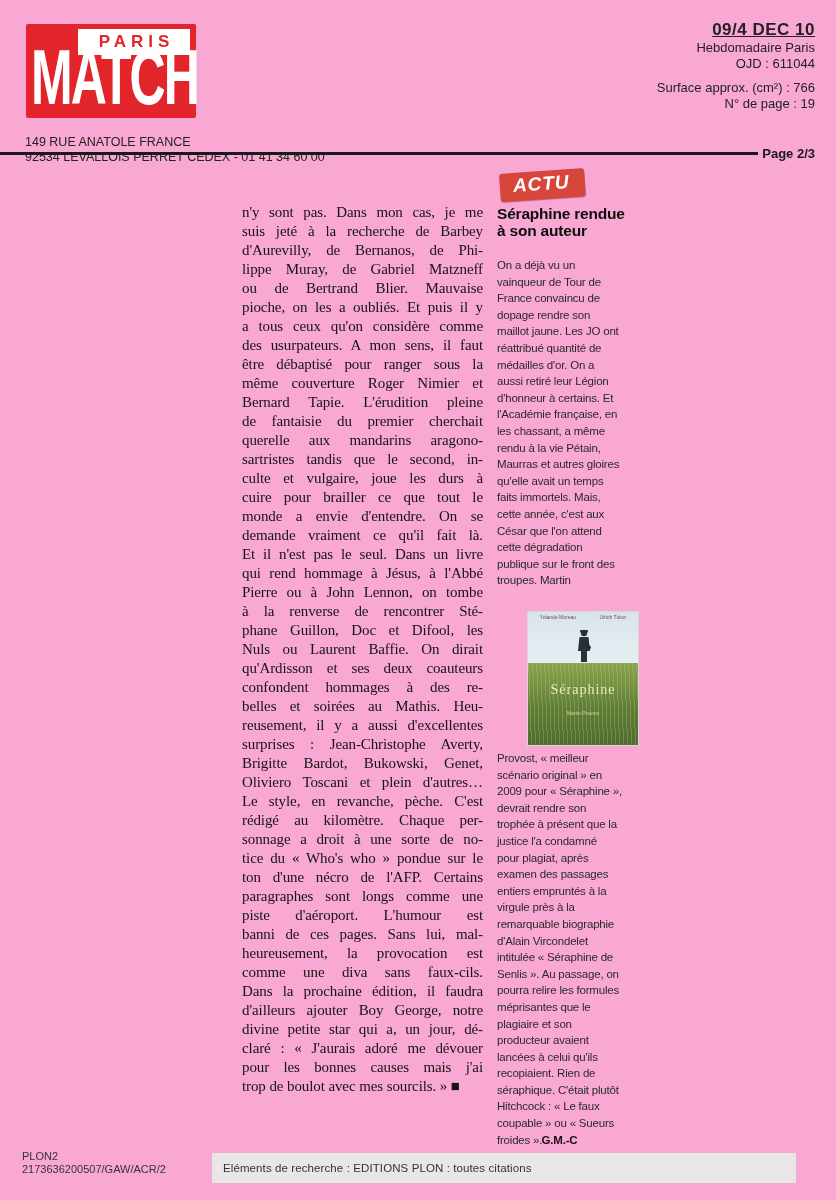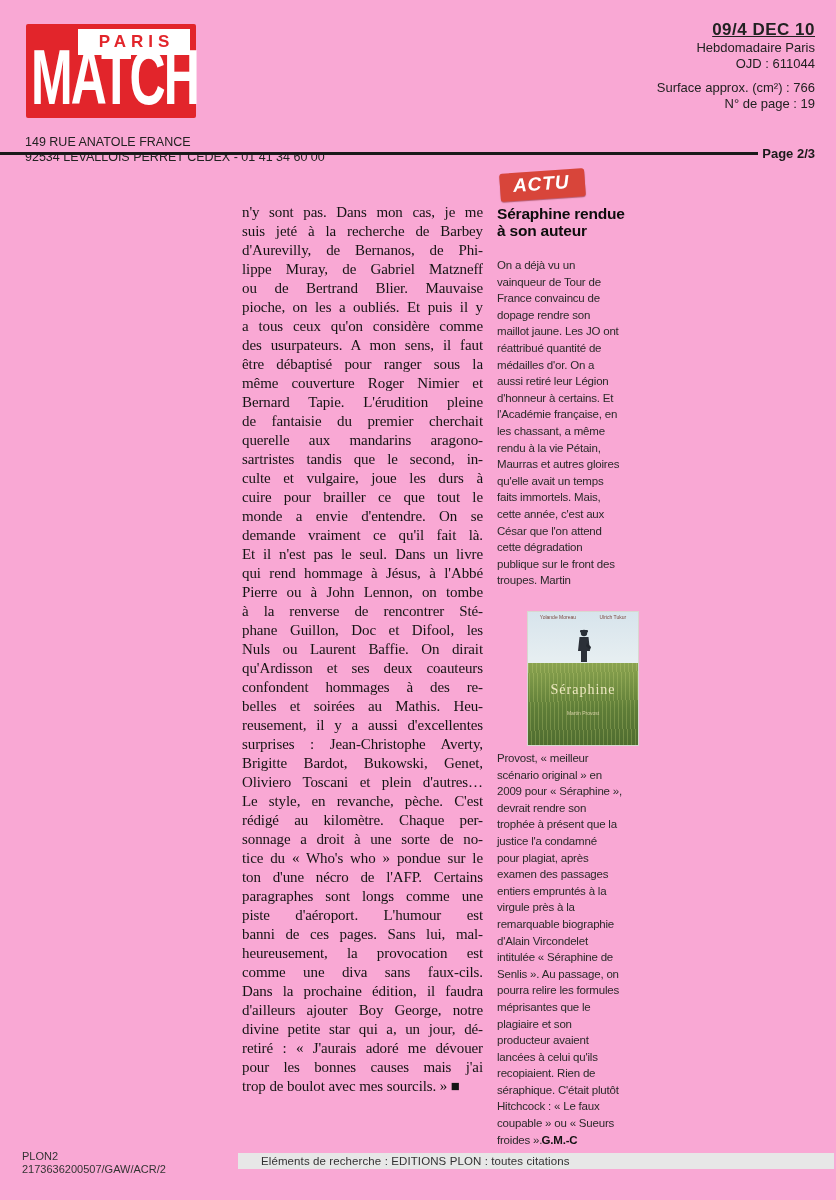--- a/index.html
+++ b/index.html
@@ -61,22 +61,22 @@
     background:
       repeating-linear-gradient(88deg,rgba(255,255,255,0) 0 3px,rgba(210,220,130,.25) 3px 4px),
       linear-gradient(#8aa34f,#5f7e38 55%,#4f6c30);}
   .poster-person{position:absolute;left:44%;top:13%;width:16px;height:34px;}
   .poster-title{position:absolute;left:0;top:53%;width:100%;text-align:center;
     font-family:"Liberation Serif",serif;font-size:14px;color:#eee8c0;letter-spacing:1px;}
   .poster-sub{position:absolute;left:0;top:74%;width:100%;text-align:center;font-size:5px;color:#d8d2a8;}
   
   .ref-block{position:absolute;left:22px;top:1150px;font-size:11px;line-height:12.5px;color:#333;}
   .search-bar{
-    position:absolute;left:238px;top:1153px;width:584px;height:16px;
-    background:#e7e7e7;display:flex;align-items:center;padding-left:12px;
+    position:absolute;left:212px;top:1153px;width:584px;height:30px;
+    background:#e7e7e7;display:flex;align-items:center;
   }
   .search-bar span{font-size:11.5px;color:#333;padding-left:11px;letter-spacing:.1px;}
 </style>
 </head>
 <body>
 
 <div class="page">
 
   <div class="logo-box">
     <div class="logo-paris-strip">
@@ -139,21 +139,21 @@
       <div class="line">tice du « Who's who » pondue sur le</div>
       <div class="line">ton d'une nécro de l'AFP. Certains</div>
       <div class="line">paragraphes sont longs comme une</div>
       <div class="line">piste d'aéroport. L'humour est</div>
       <div class="line">banni de ces pages. Sans lui, mal-</div>
       <div class="line">heureusement, la provocation est</div>
       <div class="line">comme une diva sans faux-cils.</div>
       <div class="line">Dans la prochaine édition, il faudra</div>
       <div class="line">d'ailleurs ajouter Boy George, notre</div>
       <div class="line">divine petite star qui a, un jour, dé-</div>
-      <div class="line">retiré : « J'aurais adoré me dévouer</div>
+      <div class="line">claré : « J'aurais adoré me dévouer</div>
       <div class="line">pour les bonnes causes mais j'ai</div>
       <div class="line">trop de boulot avec mes sourcils. » ■</div>
     </div>
 
   <div class="actu-tag">ACTU</div>
   <div class="sb-title">Séraphine rendue à son auteur</div>
   <div class="sb-body sb-top">On a déjà vu un vainqueur de Tour de France convaincu de dopage rendre son maillot jaune. Les JO ont réattribué quantité de médailles d'or. On a aussi retiré leur Légion d'honneur à certains. Et l'Académie française, en les chassant, a même rendu à la vie Pétain, Maurras et autres gloires qu'elle avait un temps faits immortels. Mais, cette année, c'est aux César que l'on attend cette dégradation publique sur le front des troupes. Martin</div>
 
   <div class="poster">
     <div class="poster-sky"></div>

